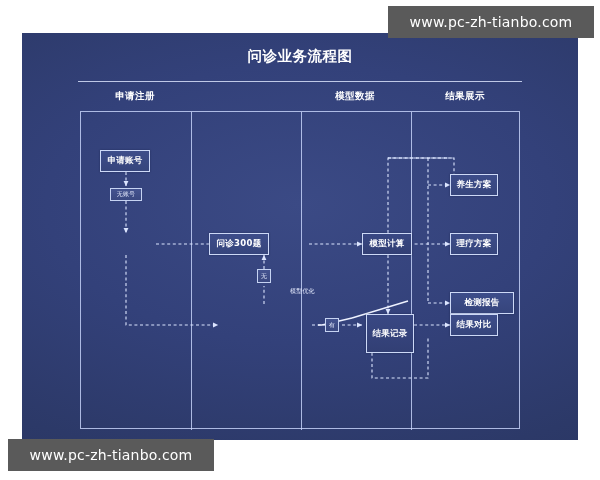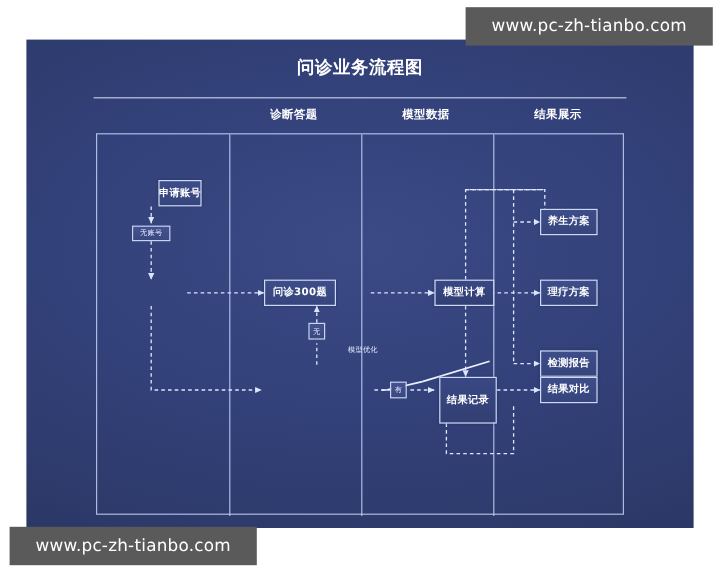--- a/index.html
+++ b/index.html
@@ -103,21 +103,21 @@
 </head>
 <body>
 
 <div id="stage">
 
   <div class="poster">
 
     <div class="poster-title">问诊业务流程图</div>
     <div class="title-rule"></div>
 
-    <div class="col-head" style="left:168px;width:110px;">诊断答题</div>
+    <div class="col-head" style="left:58px;width:110px;">申请注册</div>
     <div class="col-head" style="left:388px;width:110px;">结果展示</div>
     <div class="col-head" style="left:278px;width:110px;">模型数据</div>
 
     <div class="lanes">
       <div class="lane-div" style="left:110px;"></div>
       <div class="lane-div" style="left:220px;"></div>
       <div class="lane-div" style="left:330px;"></div>
     </div>
 
     <svg class="wires" viewBox="0 0 556 407" preserveAspectRatio="none">
@@ -166,43 +166,43 @@
 
         <path d="M366,125 L432,125"></path>
       </g>
 
       <g stroke="#eef2ff" stroke-width="1.4" fill="none">
         <path d="M330,285 L300,292 L296,292"></path>
         <path d="M330,285 L386,268"></path>
       </g>
     </svg>
 
-    <div class="node" style="left:78px;top:117px;width:36px;height:22px;margin-left:32px;">申请账号</div>
+    <div class="node" style="left:78px;top:117px;width:50px;height:22px;">申请账号</div>
 
     <div class="tag" style="left:88px;top:155px;width:32px;height:13px;">无账号</div>
 
 
-    <div class="node" style="left:198px;top:200px;width:60px;height:22px;">问诊300题</div>
+    <div class="node" style="left:187px;top:200px;width:60px;height:22px;">问诊300题</div>
 
     <div class="tag" style="left:235px;top:236px;width:14px;height:14px;">无</div>
 
 
     <div class="tag" style="left:303px;top:285px;width:14px;height:14px;">有</div>
 
     <div class="node node-dark" style="left:340px;top:200px;width:50px;height:22px;">模型计算</div>
 
     <div class="node node-dark" style="left:344px;top:281px;width:48px;height:39px;">结果记录</div>
 
     <div class="opt-label" style="left:268px;top:254px;">模型优化</div>
 
     <div class="node" style="left:428px;top:141px;width:48px;height:22px;">养生方案</div>
 
     <div class="node" style="left:428px;top:200px;width:48px;height:22px;">理疗方案</div>
 
-    <div class="node" style="left:428px;top:259px;width:48px;height:22px;">检测报告</div>
+    <div class="node" style="left:428px;top:259px;width:64px;height:22px;">检测报告</div>
 
     <div class="node" style="left:428px;top:281px;width:48px;height:22px;">结果对比</div>
 
   </div>
 
   <div class="wm wm-top">www.pc-zh-tianbo.com</div>
   <div class="wm wm-bot">www.pc-zh-tianbo.com</div>
 
 </div>
 

